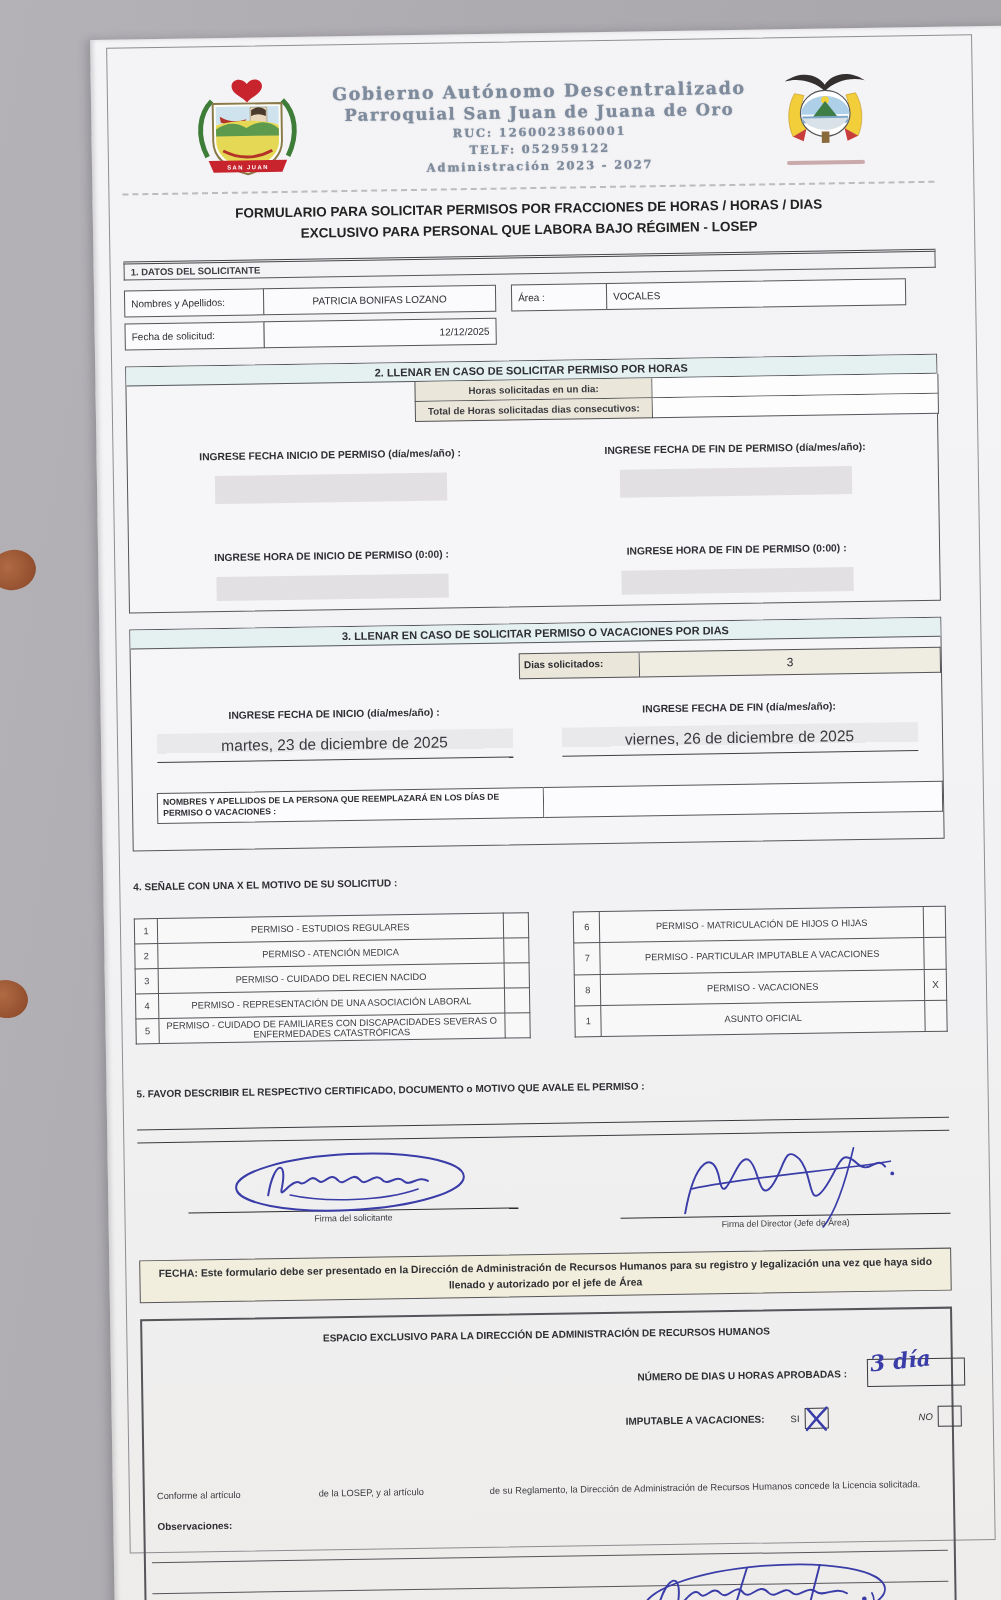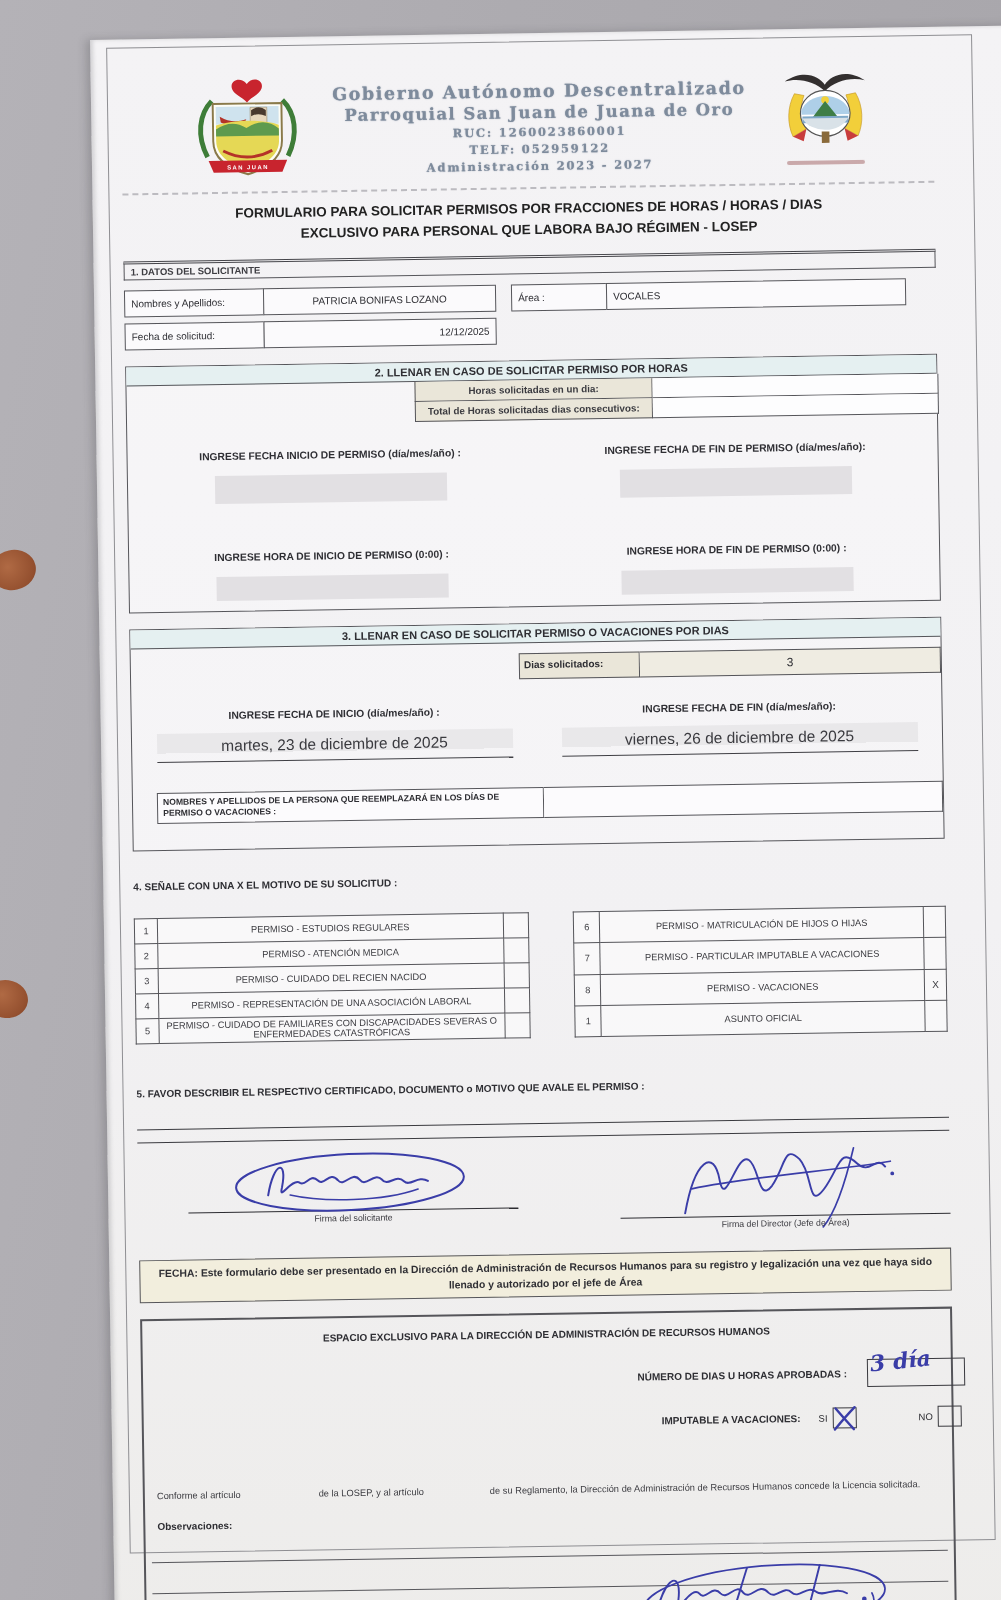--- a/index.html
+++ b/index.html
@@ -94,24 +94,24 @@
   .nota-box{margin-top:22px;border:1.5px solid #55555a;background:#f2eedd;padding:5px 12px;text-align:center;font-size:10.4px;font-weight:bold;line-height:1.5;color:#2f2f34;}
   
   .rrhh-box{margin-top:16px;border:2px solid #55555a;box-shadow:0 3px 0 -1px #8e8e92;padding:14px 0 14px;position:relative;}
   .rrhh-head{text-align:center;font-size:10px;font-weight:bold;}
   .apr-row{display:flex;justify-content:flex-end;align-items:center;margin-top:24px;margin-right:-14px;}
   .apr-label{font-size:10px;font-weight:bold;}
   .hand-box{width:96px;height:26px;border:1.6px solid #3a3a3f;margin-left:20px;position:relative;overflow:visible;}
   .hand-text{position:absolute;left:2px;top:-12px;font-family:"DejaVu Serif",serif;font-style:italic;font-weight:600;font-size:22px;color:#3a3da8;transform:rotate(-5deg);white-space:nowrap;}
   .imp-row{display:flex;justify-content:flex-end;align-items:center;margin-top:20px;margin-right:-10px;font-size:10px;}
   .imp-label{font-weight:bold;}
-  .si-no{font-size:9.5px;margin-left:18px;}
+  .si-no{font-size:9.5px;margin-left:26px;}
   .chk{display:inline-block;width:22px;height:19px;border:1.6px solid #3a3a3f;vertical-align:middle;margin-left:5px;position:relative;}
   .chk svg{position:absolute;left:-4px;top:-6px;overflow:visible;}
-  .no-group{margin-left:62px;}
+  .no-group{margin-left:90px;font-style:italic;}
   .conforme{display:flex;font-size:9.3px;margin-top:52px;padding:0 10px;color:#3b3b40;}
   .cf1{margin-left:2px;} .cf2{margin-left:78px;} .cf3{margin-left:66px;}
   .obs-label{font-size:10px;font-weight:bold;margin-top:20px;padding:0 12px;}
   .rr-line{border-top:1.3px solid #55555a;margin:0 6px;}
   .rl1{margin-top:30px;} .rl2{margin-top:30px;}
   .sig-bottom{width:340px;margin:-36px 18px 0 auto;position:relative;text-align:center;}
   .ink{stroke:#3a3da8;fill:none;stroke-linecap:round;}
 </style>
 </head>
 <body>

